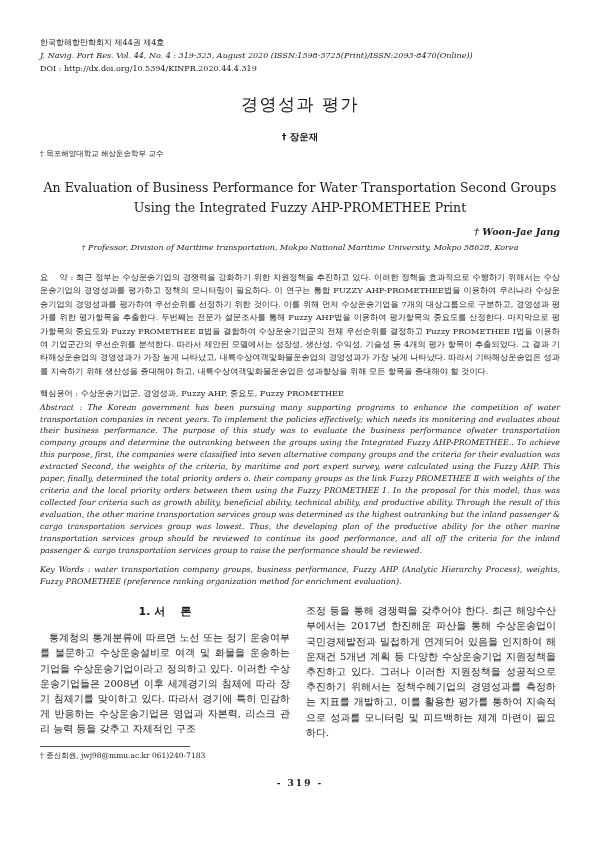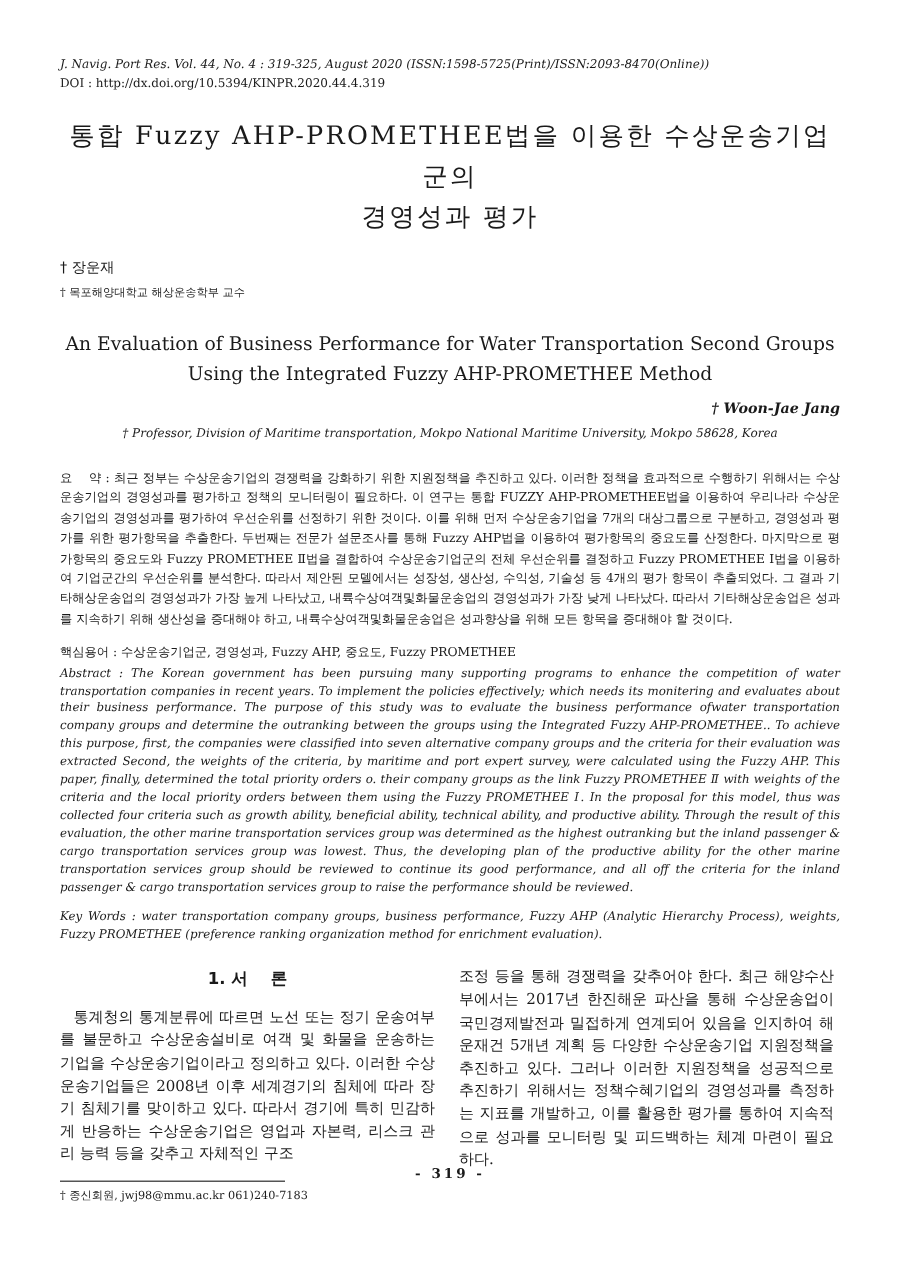--- a/index.html
+++ b/index.html
@@ -16,22 +16,22 @@
     color:#1a1a1a;
   }
   .jheader { font-size:8px; line-height:13px; }
   .jheader .cite { font-style:italic; }
   .title-kr {
     margin-top:16px; text-align:center;
     font-size:17px; line-height:27px; font-weight:500;
     letter-spacing:1.5px;
   }
   .author-kr {
-    margin-top:13px; text-align:left;
-    font-size:9.5px; font-weight:normal;
+    margin-top:13px; text-align:center;
+    font-size:9.5px; font-weight:bold;
     font-family:"DejaVu Sans","Liberation Sans",sans-serif;
   }
   .affil-kr { margin-top:5px; font-size:7.5px; color:#222; }
   .title-en { margin-top:19px; text-align:center; font-size:12.5px; line-height:20px; font-weight:normal; }
   .author-en { margin-top:8px; text-align:right; font-size:9.5px; font-style:italic; font-weight:bold; }
   .affil-en { margin-top:6px; text-align:center; font-size:8px; font-style:italic; }
   .abs-kr { margin-top:19px; font-size:8.2px; line-height:13.4px; text-align:justify; }
   .kw-kr  { margin-top:9px; font-size:8.2px; line-height:13.4px; text-align:justify; }
   .abs-en { margin-top:1px; font-size:7.9px; line-height:11.9px; text-align:justify; font-style:italic; }
   .kw-en  { margin-top:8px; font-size:7.9px; line-height:11.9px; text-align:justify; font-style:italic; }
@@ -50,35 +50,35 @@
     position:absolute; left:0; right:0; top:778px;
     text-align:center; font-size:9px; letter-spacing:2px;font-weight:bold;
   }
 </style>
 </head>
 <body>
 
 <div class="page">
 
   <div class="jheader">
+    <div>한국항해항만학회지 제44권 제4호</div>
     <div class="cite">J. Navig. Port Res. Vol. 44, No. 4 : 319-325, August 2020 (ISSN:1598-5725(Print)/ISSN:2093-8470(Online))</div>
     <div>DOI : http://dx.doi.org/10.5394/KINPR.2020.44.4.319</div>
   </div>
 
   <div class="title-kr">
-    <div>통합 Fuzzy AHP-PROMETHEE법을 이용한 수상운송기업군의</div>
     <div>경영성과 평가</div>
   </div>
 
   <div class="author-kr">† 장운재</div>
   <div class="affil-kr">† 목포해양대학교 해상운송학부 교수</div>
 
   <div class="title-en">
     <div>An Evaluation of Business Performance for Water Transportation Second Groups</div>
-    <div>Using the Integrated Fuzzy AHP-PROMETHEE Method</div>
+    <div>Using the Integrated Fuzzy AHP-PROMETHEE Print</div>
   </div>
 
   <div class="author-en">† Woon-Jae Jang</div>
   <div class="affil-en">† Professor, Division of Maritime transportation, Mokpo National Maritime University, Mokpo 58628, Korea</div>
 
   <p class="abs-kr"><span>요&nbsp;&nbsp;&nbsp;&nbsp;약 : </span><span>최근 정부는 수상운송기업의 경쟁력을 강화하기 위한 지원정책을 추진하고 있다. 이러한 정책을 효과적으로 수행하기 위해서는 수상운송기업의 경영성과를 평가하고 정책의 모니터링이 필요하다. 이 연구는 통합 FUZZY AHP-PROMETHEE법을 이용하여 우리나라 수상운송기업의 경영성과를 평가하여 우선순위를 선정하기 위한 것이다. 이를 위해 먼저 수상운송기업을 7개의 대상그룹으로 구분하고, 경영성과 평가를 위한 평가항목을 추출한다. 두번째는 전문가 설문조사를 통해 Fuzzy AHP법을 이용하여 평가항목의 중요도를 산정한다. 마지막으로 평가항목의 중요도와 Fuzzy PROMETHEE Ⅱ법을 결합하여 수상운송기업군의 전체 우선순위를 결정하고 Fuzzy PROMETHEE Ⅰ법을 이용하여 기업군간의 우선순위를 분석한다. 따라서 제안된 모델에서는 성장성, 생산성, 수익성, 기술성 등 4개의 평가 항목이 추출되었다. 그 결과 기타해상운송업의 경영성과가 가장 높게 나타났고, 내륙수상여객및화물운송업의 경영성과가 가장 낮게 나타났다. 따라서 기타해상운송업은 성과를 지속하기 위해 생산성을 증대해야 하고, 내륙수상여객및화물운송업은 성과향상을 위해 모든 항목을 증대해야 할 것이다.</span></p>
 
   <p class="kw-kr"><span>핵심용어 : </span><span>수상운송기업군, 경영성과, Fuzzy AHP, 중요도, Fuzzy PROMETHEE</span></p>
 
   <p class="abs-en"><span>Abstract : </span><span>The Korean government has been pursuing many supporting programs to enhance the competition of water transportation companies in recent years. To implement the policies effectively; which needs its monitering and evaluates about their business performance. The purpose of this study was to evaluate the business performance ofwater transportation company groups and determine the outranking between the groups using the Integrated Fuzzy AHP-PROMETHEE.. To achieve this purpose, first, the companies were classified into seven alternative company groups and the criteria for their evaluation was extracted Second, the weights of the criteria, by maritime and port expert survey, were calculated using the Fuzzy AHP. This paper, finally, determined the total priority orders o. their company groups as the link Fuzzy PROMETHEE Ⅱ with weights of the criteria and the local priority orders between them using the Fuzzy PROMETHEE Ⅰ. In the proposal for this model, thus was collected four criteria such as growth ability, beneficial ability, technical ability, and productive ability. Through the result of this evaluation, the other marine transportation services group was determined as the highest outranking but the inland passenger &amp; cargo transportation services group was lowest. Thus, the developing plan of the productive ability for the other marine transportation services group should be reviewed to continue its good performance, and all off the criteria for the inland passenger &amp; cargo transportation services group to raise the performance should be reviewed.</span></p>

